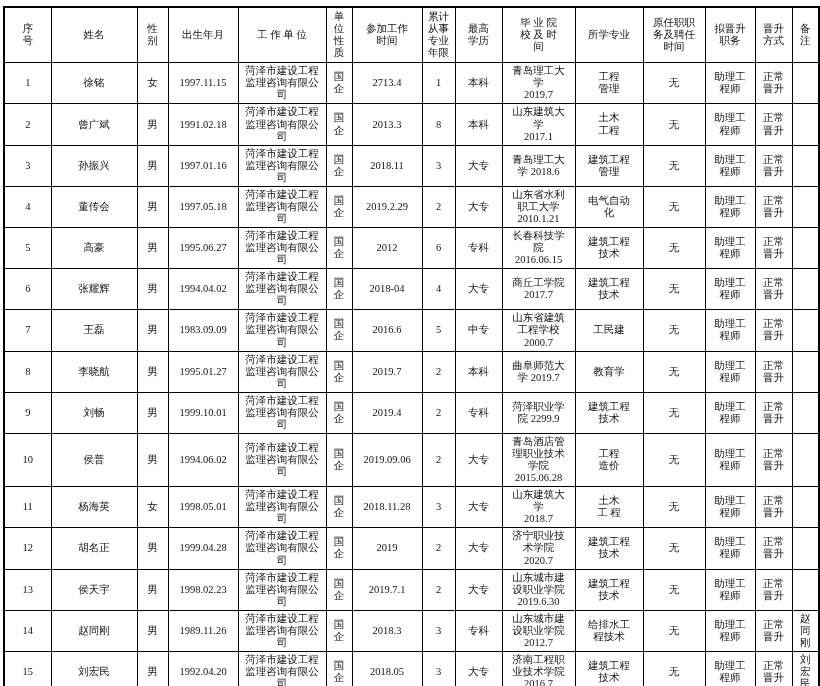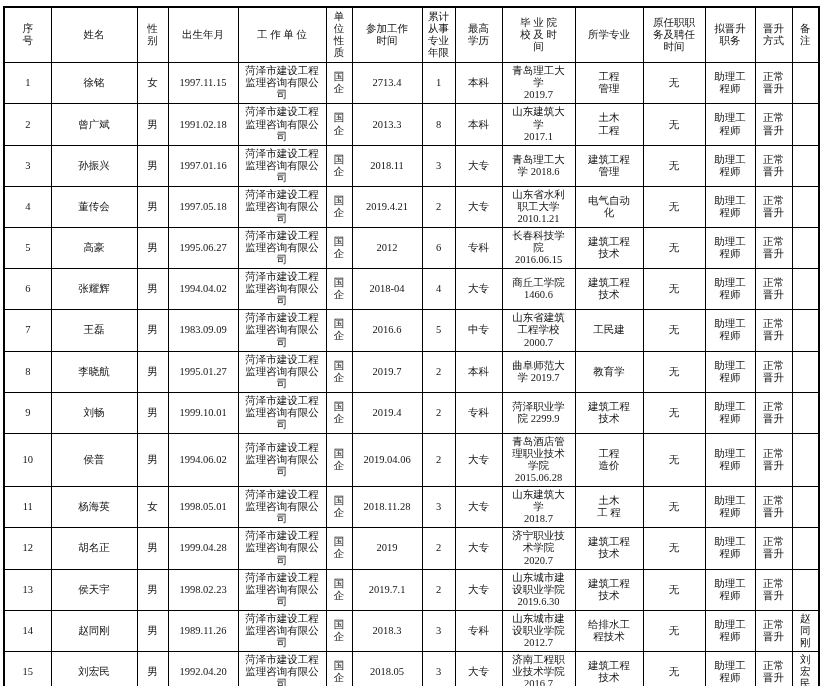--- a/index.html
+++ b/index.html
@@ -174,21 +174,21 @@
       <tr>
         <td>4</td>
         <td>董传会</td>
         <td>男</td>
         <td>1997.05.18</td>
         <td>菏泽市建设工程
 监理咨询有限公
 司</td>
         <td>国
 企</td>
-        <td>2019.4.21</td>
+        <td>2019.2.29</td>
         <td>2</td>
         <td>大专</td>
         <td>山东省水利
 职工大学
 2010.1.21</td>
         <td>电气自动
 化</td>
         <td>无</td>
         <td>助理工
 程师</td>
@@ -228,21 +228,21 @@
         <td>1994.04.02</td>
         <td>菏泽市建设工程
 监理咨询有限公
 司</td>
         <td>国
 企</td>
         <td>2018-04</td>
         <td>4</td>
         <td>大专</td>
         <td>商丘工学院
-1460.6</td>
+2017.7</td>
         <td>建筑工程
 技术</td>
         <td>无</td>
         <td>助理工
 程师</td>
         <td>正常
 晋升</td>
         <td></td>
       </tr>
       <tr>
@@ -319,21 +319,21 @@
       <tr>
         <td>10</td>
         <td>侯普</td>
         <td>男</td>
         <td>1994.06.02</td>
         <td>菏泽市建设工程
 监理咨询有限公
 司</td>
         <td>国
 企</td>
-        <td>2019.04.06</td>
+        <td>2019.09.06</td>
         <td>2</td>
         <td>大专</td>
         <td>青岛酒店管
 理职业技术
 学院
 2015.06.28</td>
         <td>工程
 造价</td>
         <td>无</td>
         <td>助理工

